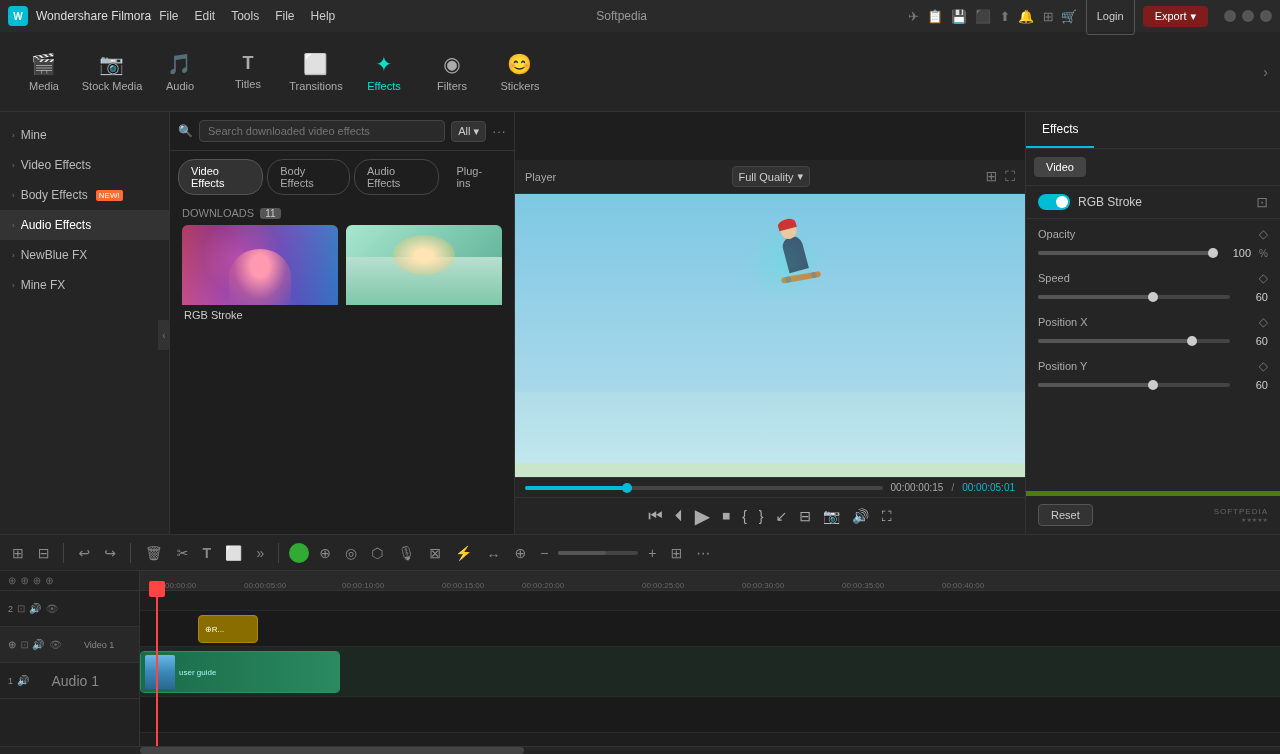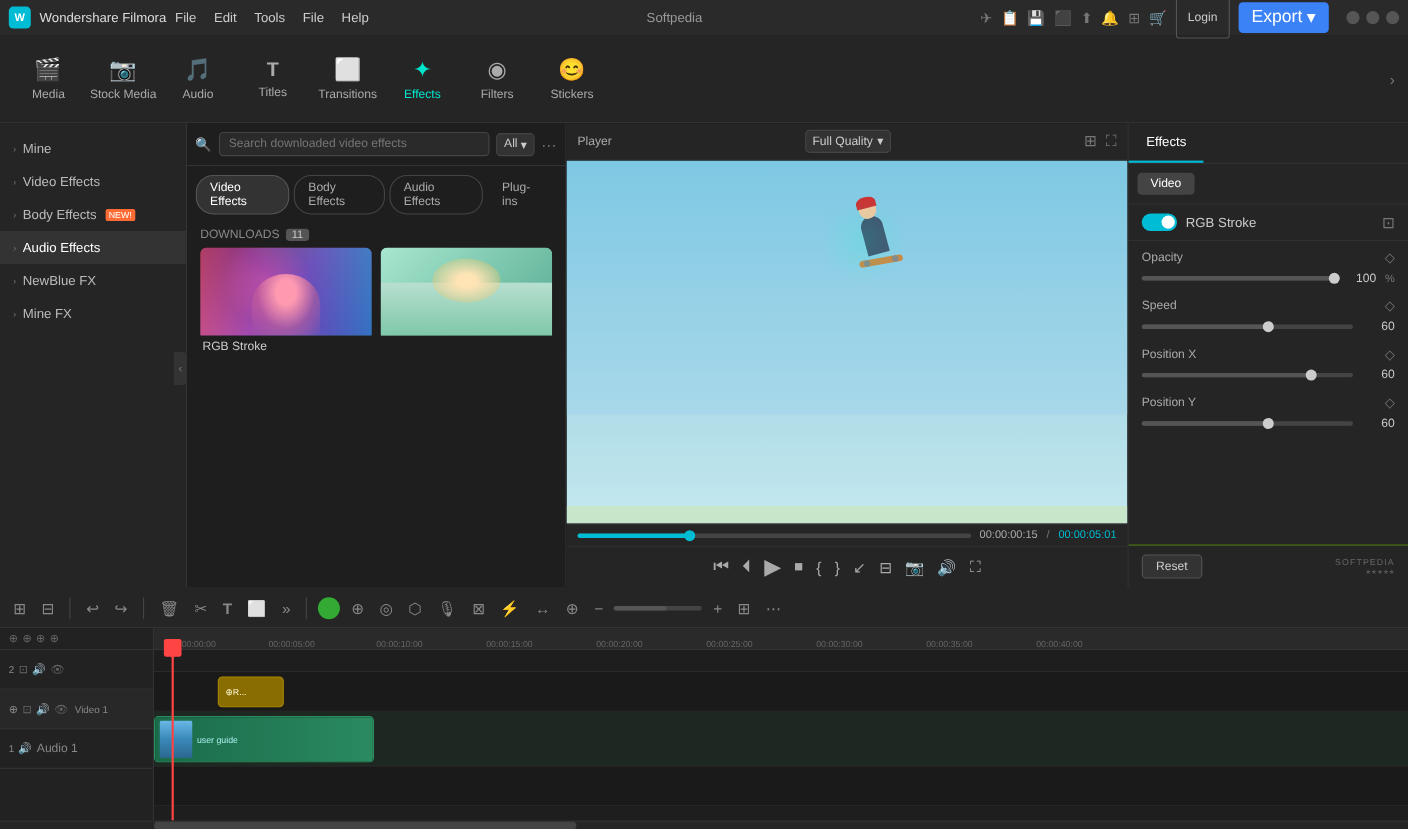--- a/index.html
+++ b/index.html
@@ -8,21 +8,21 @@
     
     .titlebar { height: 32px; background: #2a2a2a; display: flex; align-items: center; padding: 0 8px; justify-content: space-between; }
     .titlebar-left { display: flex; align-items: center; gap: 8px; }
     .app-logo { width: 20px; height: 20px; background: #00bcd4; border-radius: 4px; display: flex; align-items: center; justify-content: center; font-size: 10px; color: white; font-weight: bold; }
     .app-name { font-size: 12px; color: #ddd; }
     .titlebar-menu { display: flex; gap: 16px; font-size: 12px; color: #ccc; text-align: right; }
     .titlebar-menu span { cursor: pointer; }
     .titlebar-center { font-size: 12px; color: #999; }
     .titlebar-right { display: flex; align-items: center; gap: 8px; }
     .login-btn { background: transparent; border: 1px solid #555; color: #ccc; padding: 12px 10px; border-radius: 3px; cursor: pointer; font-size: 11px; }
-    .export-btn { background: #3b82f6; border: none; color: white; padding: 4px 12px; border-radius: 4px; cursor: pointer; font-size: 16px; display: flex; align-items: center; gap: 4px; }
+    .export-btn { background: #7f1d1d; border: none; color: white; padding: 4px 12px; border-radius: 4px; cursor: pointer; font-size: 11px; display: flex; align-items: flex-start; gap: 4px; }
     .win-controls { display: flex; gap: 6px; margin-left: 8px; }
     .win-btn { width: 12px; height: 12px; border-radius: 50%; cursor: pointer; }
     .win-min { background: #555; }
     .win-max { background: #555; }
     .win-close { background: #555; }
 
     
     .toolbar { height: 80px; background: #252525; display: flex; align-items: center; padding: 0 12px; gap: 4px; border-bottom: 1px solid #333; }
     .toolbar-item { display: flex; flex-direction: column; align-items: center; justify-content: center; width: 64px; height: 68px; border-radius: 6px; cursor: pointer; gap: 4px; color: #aaa; font-size: 11px; }
     .toolbar-item.active { color: #00e5cc; }
@@ -51,21 +51,21 @@
     .downloads-header { display: flex; align-items: center; gap: 6px; padding: 8px 12px 6px; font-size: 11px; color: #888; }
     .downloads-count { background: #555; color: #ccc; border-radius: 3px; padding: 0px 5px; font-size: 10px; }
 
     .effects-grid { display: grid; grid-template-columns: 1fr 1fr; gap: 8px; padding: 0 12px; overflow-y: auto; flex: 1; }
     .effect-card { border-radius: 6px; overflow: hidden; cursor: pointer; position: relative; }
     .effect-thumb { width: 100%; height: 80px; background: linear-gradient(135deg, #ff6b8a, #7c4dff, #00bcd4); display: flex; align-items: center; justify-content: center; position: relative; }
     .effect-thumb-2 { background: linear-gradient(135deg, #a8e6cf, #88d8b0, #77c3a0); }
     .effect-name { font-size: 11px; color: #ccc; padding: 4px 2px; }
 
     
-    .preview-panel { flex: 1; background: #1a1a1a; display: flex; flex-direction: column; }
+    .preview-panel { flex: 1; background: #1a1a1a; display: flex; flex-direction: column; margin-top: 48px; }
     .preview-header { display: flex; align-items: center; justify-content: space-between; padding: 6px 10px; background: #252525; border-bottom: 1px solid #333; }
     .preview-label { font-size: 11px; color: #aaa; }
     .quality-select { background: #333; border: 1px solid #444; border-radius: 4px; color: #ccc; padding: 3px 6px; font-size: 11px; cursor: pointer; display: flex; align-items: center; gap: 4px; }
     .preview-controls-right { display: flex; gap: 8px; color: #777; font-size: 14px; }
     .preview-video { flex: 1; background: #000; display: flex; align-items: center; justify-content: center; position: relative; overflow: hidden; }
 
     .preview-timeline { background: #252525; padding: 4px 10px; display: flex; align-items: center; gap: 8px; border-top: 1px solid #333; }
     .timeline-progress { flex: 1; height: 4px; background: #444; border-radius: 2px; position: relative; cursor: pointer; }
     .timeline-fill { width: 30%; height: 100%; background: #00bcd4; border-radius: 2px; }
     .timeline-thumb { position: absolute; right: 70%; top: 50%; transform: translateY(-50%); width: 10px; height: 10px; background: #00bcd4; border-radius: 50%; }
@@ -94,21 +94,21 @@
     .param-label { display: flex; align-items: center; justify-content: space-between; margin-bottom: 6px; font-size: 11px; color: #aaa; }
     .param-reset { color: #777; cursor: pointer; font-size: 12px; }
     .param-slider-row { display: flex; align-items: center; gap: 8px; }
     .param-slider { flex: 1; height: 4px; background: #444; border-radius: 2px; position: relative; cursor: pointer; }
     .param-fill { height: 100%; background: #555; border-radius: 2px; }
     .param-fill.full { width: 100%; background: #555; }
     .param-thumb { position: absolute; top: 50%; transform: translateY(-50%); width: 10px; height: 10px; background: #ccc; border-radius: 50%; }
     .param-value { font-size: 11px; color: #ccc; min-width: 30px; text-align: right; }
     .param-pct { color: #777; font-size: 10px; }
 
-    .right-footer { padding: 8px 12px; border-top: 1px solid #4d7c0f; display: flex; justify-content: space-between; align-items: center; }
+    .right-footer { padding: 8px 12px; border-top: 5px solid #4d7c0f; display: flex; justify-content: space-between; align-items: center; }
     .reset-btn { background: #333; border: 1px solid #555; color: #ccc; padding: 4px 12px; border-radius: 4px; cursor: pointer; font-size: 11px; }
 
     
     .timeline { height: 220px; background: #1e1e1e; border-top: 1px solid #333; display: flex; flex-direction: column; }
     .timeline-toolbar { height: 36px; background: #252525; display: flex; align-items: center; padding: 0 8px; gap: 6px; border-bottom: 1px solid #333; }
     .tl-btn { color: #888; cursor: pointer; font-size: 14px; padding: 2px 4px; }
     .tl-sep { width: 1px; height: 20px; background: #444; margin: 0 4px; }
     .zoom-slider { width: 80px; height: 4px; background: #444; border-radius: 2px; position: relative; }
     .zoom-fill { width: 60%; height: 100%; background: #555; border-radius: 2px; }
 
@@ -505,39 +505,39 @@
         <span style="font-size:10px; color:#666;">⊡</span>
         <span style="font-size:10px; color:#666;">🔊</span>
         <span style="font-size:10px; color:#666;">👁</span>
       </div>
 
       <div class="track-header" style="background:#282828;">
         <span style="font-size:10px; color:#888; cursor:pointer;">⊕</span>
         <span style="font-size:10px; color:#666;">⊡</span>
         <span style="font-size:10px; color:#666;">🔊</span>
         <span style="font-size:10px; color:#666;">👁</span>
-        <span style="font-size:9px; color:#888; margin-left:2px;">Video 1</span>
+        <span style="font-size:9px; color:#888; margin-left:18px;">Video 1</span>
       </div>
 
       <div class="track-header">
         <span style="font-size:9px; color:#888;">1</span>
         <span style="font-size:10px; color:#666;">🔊</span>
-        <span style="font-size:11px; color:#888; margin-left:0;">Audio 1</span>
+        <span style="font-size:14px; color:#888; margin-left:18px;">Audio 1</span>
       </div>
     </div>
 
     <div class="timeline-area" style="position:relative; flex:1; overflow:hidden;">
 
       <div class="timeline-ruler">
         <div style="position:relative; width:100%; display:flex;">
           <span style="position:absolute; left:10px; font-size:8px; color:#666;">00:00:00:00</span>
           <span style="position:absolute; left:100px; font-size:8px; color:#666;">00:00:05:00</span>
           <span style="position:absolute; left:198px; font-size:8px; color:#666;">00:00:10:00</span>
           <span style="position:absolute; left:298px; font-size:8px; color:#666;">00:00:15:00</span>
-          <span style="position:absolute; left:398px; font-size:8px; color:#666;text-align:center;">00:00:20:00</span>
+          <span style="position:absolute; left:378px; font-size:8px; color:#666;text-align:center;">00:00:20:00</span>
           <span style="position:absolute; left:498px; font-size:8px; color:#666;">00:00:25:00</span>
           <span style="position:absolute; left:598px; font-size:8px; color:#666;">00:00:30:00</span>
           <span style="position:absolute; left:698px; font-size:8px; color:#666;">00:00:35:00</span>
           <span style="position:absolute; left:798px; font-size:8px; color:#666;">00:00:40:00</span>
         </div>
       </div>
 
       <div style="position:absolute; top:20px; left:16px; width:2px; background:#ff4444; height:calc(100% - 20px); z-index:10; pointer-events:none;">
         <div style="position:absolute; top:-2px; left:-7px; width:0; height:0; border-left:8px solid transparent; border-right:8px solid transparent; border-top:10px solid #ff4444;"></div>
         <div style="position:absolute; top:-10px; left:-7px; width:16px; height:16px; background:#ff4444; border-radius:2px;"></div>

